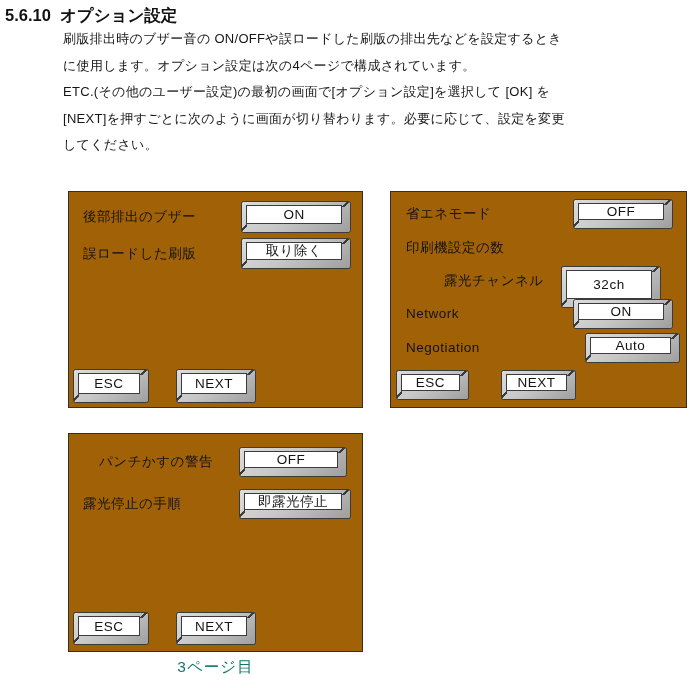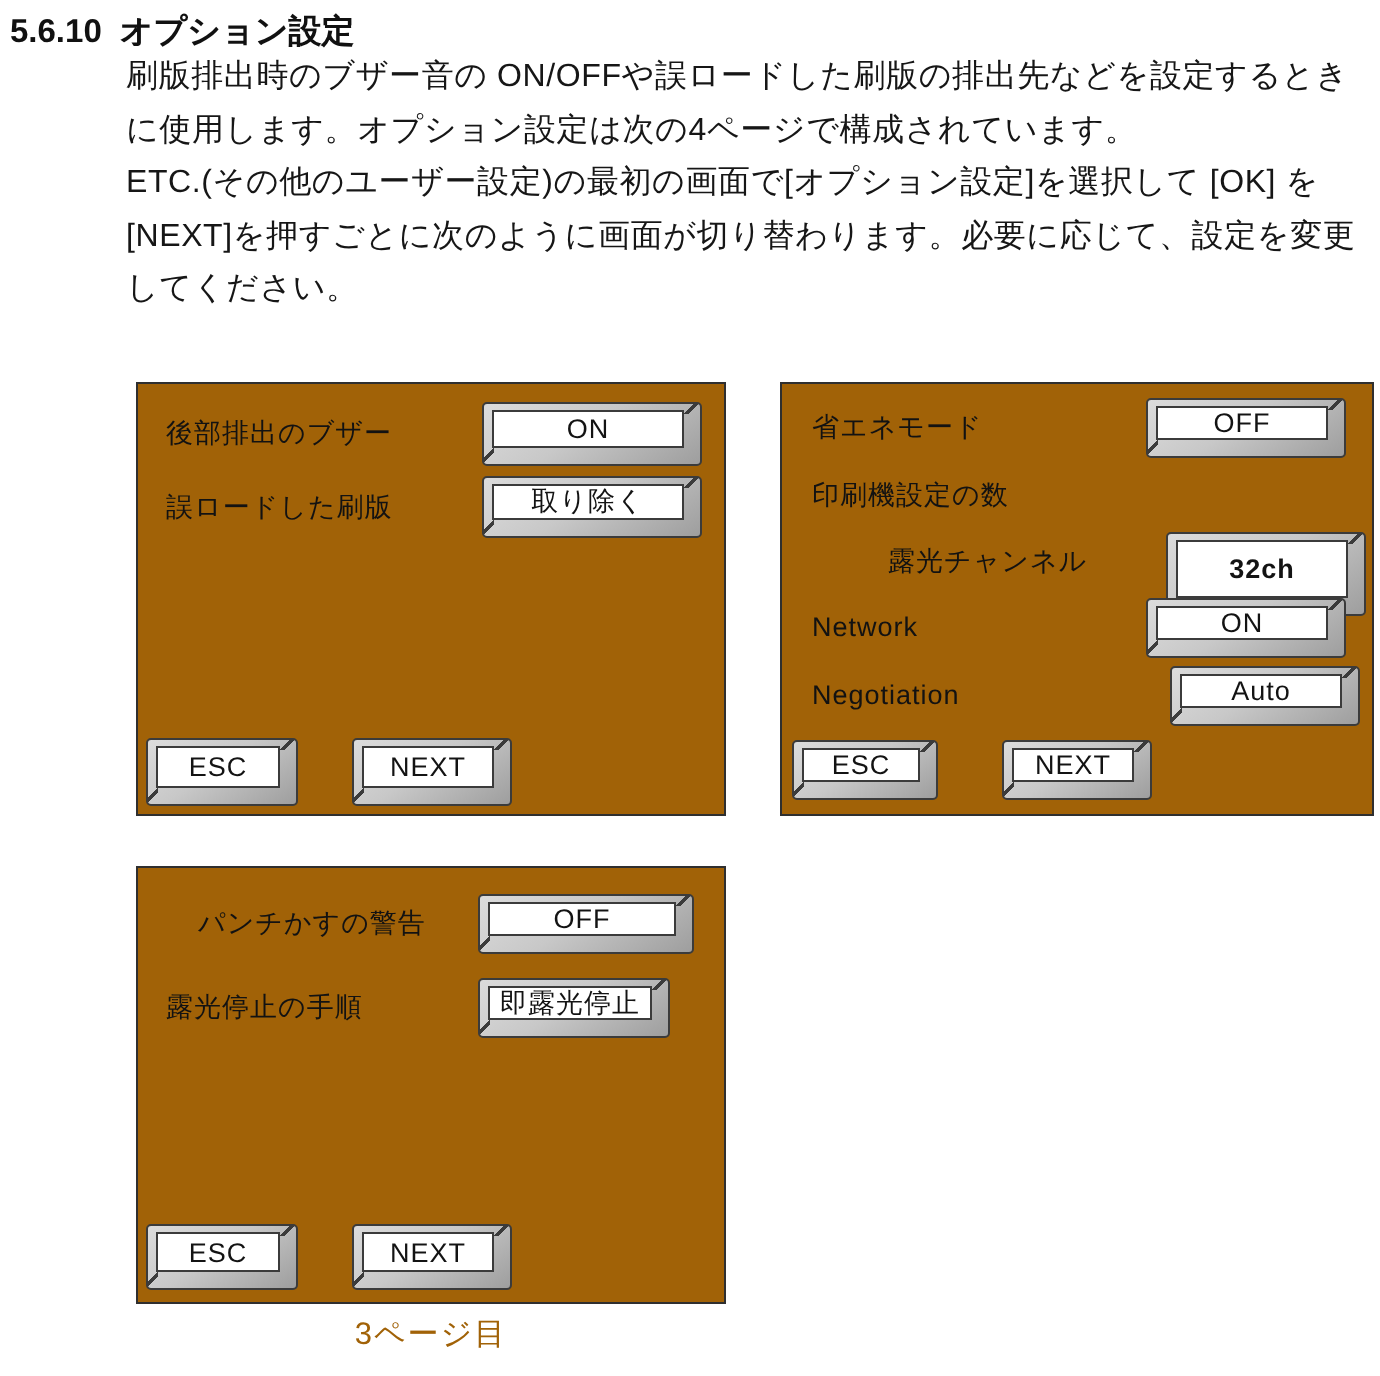--- a/index.html
+++ b/index.html
@@ -17,21 +17,21 @@
   .heading {
     left:5px; top:5px;
     display:flex; gap:9px; align-items:baseline;
     font-weight:bold; font-size:16.5px; color:#111;
     white-space:nowrap;
   }
 
   
   .body-text { left:63px; top:26px; width:627px; }
   .body-line {
-    font-size:16px; line-height:26.6px;
+    font-size:13px; line-height:26.6px;
     letter-spacing:0.3px; white-space:nowrap; color:#161616;
   }
 
   
   .panel {
     background:#a16207;
     border:1.5px solid #2f2f2f;
     box-sizing:border-box;
   }
   .panel-1 { left:68px;  top:191px; width:295px; height:217px; }
@@ -69,21 +69,21 @@
   }
   .key::after {
     content:""; position:absolute; bottom:0; left:0; width:5px; height:9px;
     background:linear-gradient(135deg, transparent calc(50% - 0.9px),
       #3b3b3b calc(50% - 0.8px), #3b3b3b calc(50% + 0.8px), transparent calc(50% + 0.9px));
   }
 
   .caption {
     left:68px; top:657px; width:295px;
     text-align:center;
-    font-size:15.5px; letter-spacing:1px; color:#a16207;
+    font-size:15.5px; letter-spacing:1px; color:#0f766e;
   }
 </style>
 </head>
 <body>
 
 <div class="abs heading">
   <span>5.6.10</span>
   <span>オプション設定</span>
 </div>
 
@@ -116,21 +116,21 @@
 
 <div class="abs panel panel-2">
   <div class="plabel" style="left:15px; top:13px;">省エネモード</div>
   <div class="key" style="left:182px; top:7px; width:100px; height:30px;">
     <span class="face">OFF</span>
   </div>
 
   <div class="plabel" style="left:15px; top:47px;">印刷機設定の数</div>
 
   <div class="plabel" style="left:15px; top:80px;margin-left:38px;">露光チャンネル</div>
-  <div class="key" style="left:192px; top:74px; width:100px; height:42px;font-weight:bold;">
+  <div class="key" style="left:170px; top:74px; width:100px; height:42px;">
     <span class="face">32ch</span>
   </div>
 
   <div class="plabel" style="left:15px; top:113px;">Network</div>
   <div class="key" style="left:182px; top:107px; width:100px; height:30px;">
     <span class="face">ON</span>
   </div>
 
   <div class="plabel" style="left:15px; top:147px;">Negotiation</div>
   <div class="key" style="left:182px; top:141px; width:95px; height:30px;margin-left:12px;">
@@ -145,21 +145,21 @@
   </div>
 </div>
 
 <div class="abs panel panel-3">
   <div class="plabel" style="left:30px; top:19px;">パンチかすの警告</div>
   <div class="key" style="left:170px; top:13px; width:108px; height:30px;">
     <span class="face">OFF</span>
   </div>
 
   <div class="plabel" style="left:14px; top:61px;">露光停止の手順</div>
-  <div class="key" style="left:170px; top:55px; width:96px; height:30px;">
+  <div class="key" style="left:170px; top:55px; width:112px; height:30px;">
     <span class="face">即露光停止</span>
   </div>
 
   <div class="key" style="left:4px; top:178px; width:76px; height:33px;">
     <span class="face">ESC</span>
   </div>
   <div class="key" style="left:107px; top:178px; width:80px; height:33px;">
     <span class="face">NEXT</span>
   </div>
 </div>

